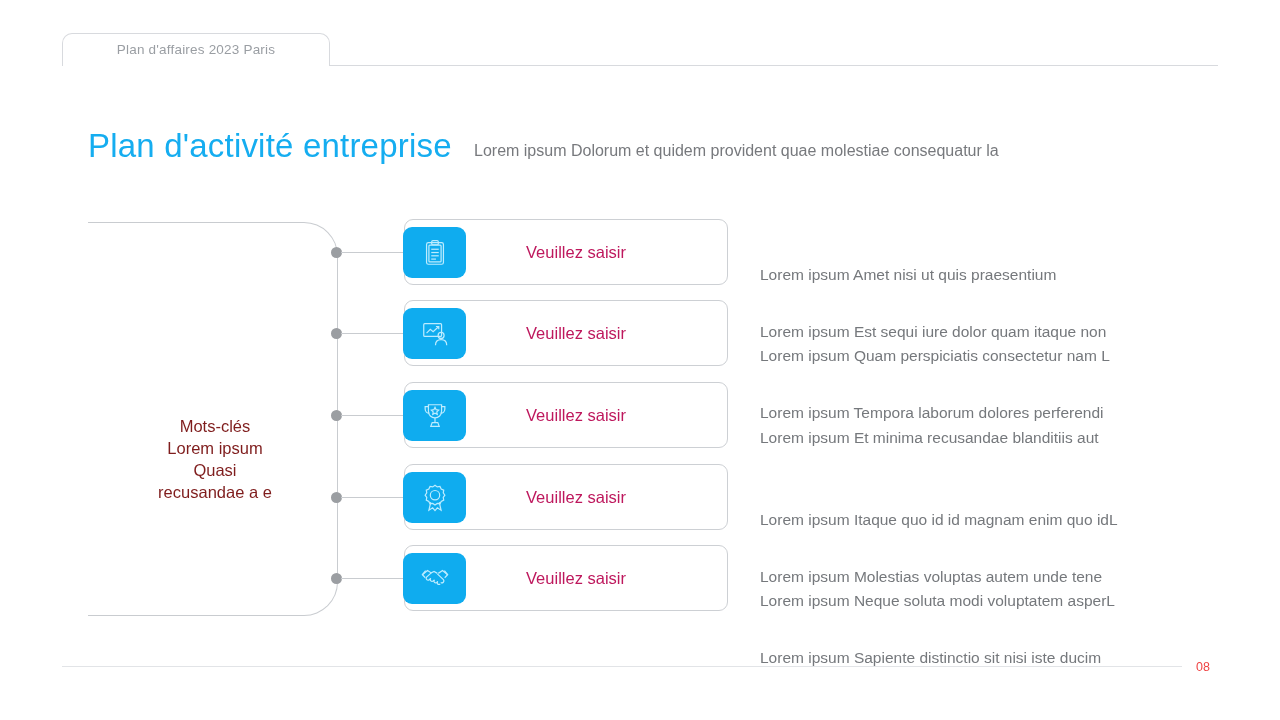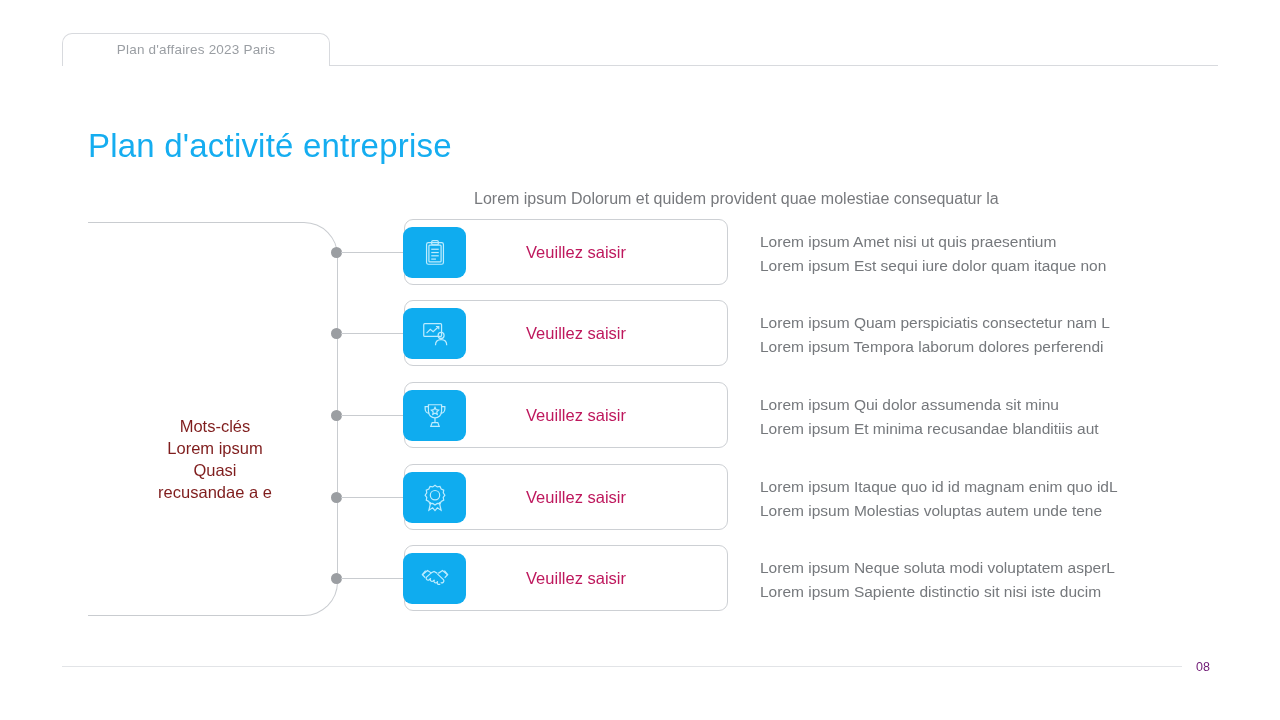--- a/index.html
+++ b/index.html
@@ -31,21 +31,21 @@
     box-sizing:border-box;
   }
 
   
   .title{
     position:absolute;left:88px;top:127px;
     font-size:33px;color:#15ADF0;letter-spacing:.2px;white-space:nowrap;text-align:right;
   }
   .subtitle{
     position:absolute;left:474px;top:142px;
-    font-size:16px;color:#77797d;white-space:nowrap;margin-top:48px;
+    font-size:16px;color:#77797d;white-space:nowrap;
   }
 
   
   .bracket{
     position:absolute;left:88px;top:222px;width:250px;height:394px;
     border:1px solid #c9ccd0;border-left:none;
     border-radius:0 34px 34px 0;
     box-sizing:border-box;
   }
   .bracket-text{
@@ -77,30 +77,30 @@
   .icon-tile svg{display:block;}
   .card-label{
     position:absolute;left:466px;top:0;width:220px;height:66px;
     display:flex;align-items:center;justify-content:center;
     font-size:16.5px;color:#be185d;
   }
   .desc{
     position:absolute;left:760px;top:11px;width:470px;
     font-size:15.5px;color:#75787c;line-height:24px;
   }
-  .desc div{white-space:nowrap;}
+  .desc div{white-space:nowrap;margin-top:33px;}
 
   
   .footer-rule{
     position:absolute;left:62px;top:666px;width:1120px;height:1px;
     background:#e2e4e7;
   }
   .page-num{
     position:absolute;left:1196px;top:660px;
-    font-size:12.5px;color:#701a75;
+    font-size:12.5px;color:#ef4444;
   }
 </style>
 </head>
 <body>
 
 <div class="slide">
 
   <div class="header-rule"></div>
   <div class="header-tab"></div>
   <div class="header-tab-label">Plan d'affaires 2023 Paris</div>
@@ -167,21 +167,20 @@
         <path d="M9 4h14v7a7 7 0 0 1-14 0z"></path>
         <path d="M9 6H5.5v2.5A4.5 4.5 0 0 0 10 13"></path>
         <path d="M23 6h3.5v2.5A4.5 4.5 0 0 1 22 13"></path>
         <line x1="16" y1="18" x2="16" y2="23"></line>
         <path d="M11.5 27h9l-1.5-4h-6z"></path>
         <polygon points="16,6.8 17.2,9.3 19.9,9.7 17.9,11.6 18.4,14.3 16,13 13.6,14.3 14.1,11.6 12.1,9.7 14.8,9.3"></polygon>
       </svg>
     </div>
     <div class="card-label">Veuillez saisir</div>
     <div class="desc">
-      <div>Lorem ipsum Qui dolor assumenda sit minu</div>
       <div>Lorem ipsum Et minima recusandae blanditiis aut</div>
     </div>
   </div>
 
   <div class="row" style="top:464px">
     <div class="dot"></div>
     <div class="connector"></div>
     <div class="card"></div>
     <div class="icon-tile">
       <svg width="30" height="30" viewBox="0 0 32 32" fill="none" stroke="#bdecff" stroke-width="1.3">

